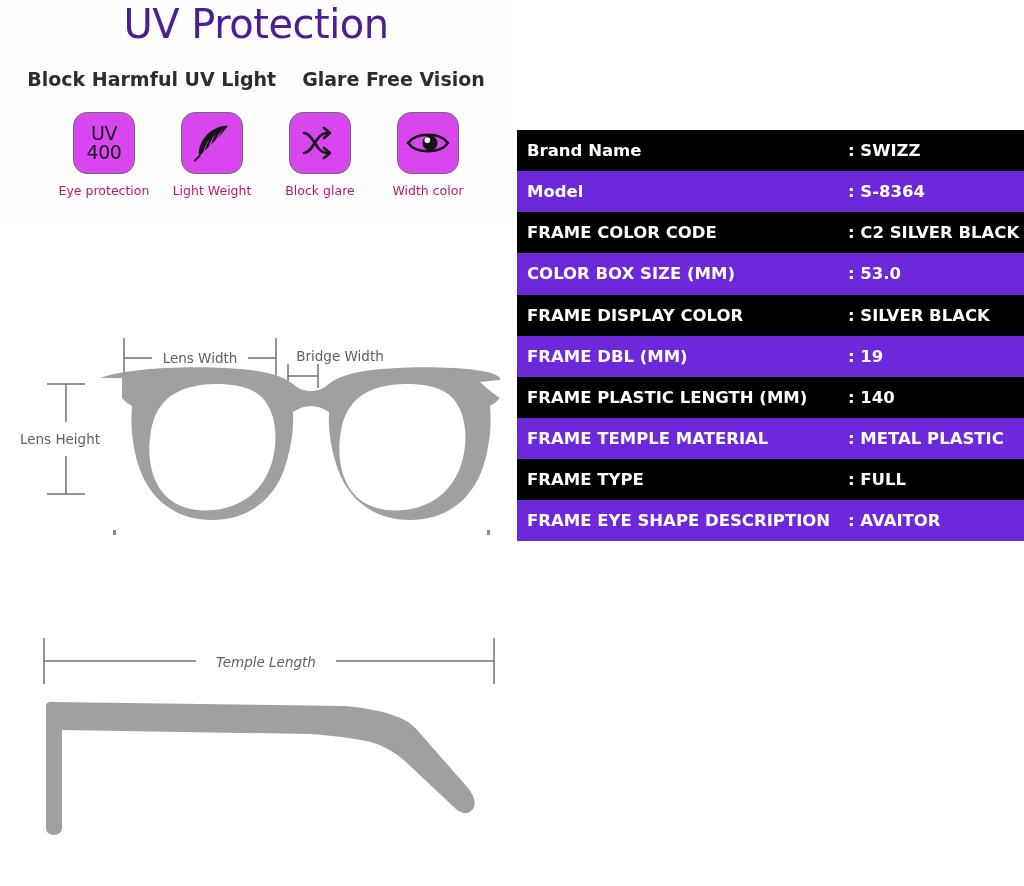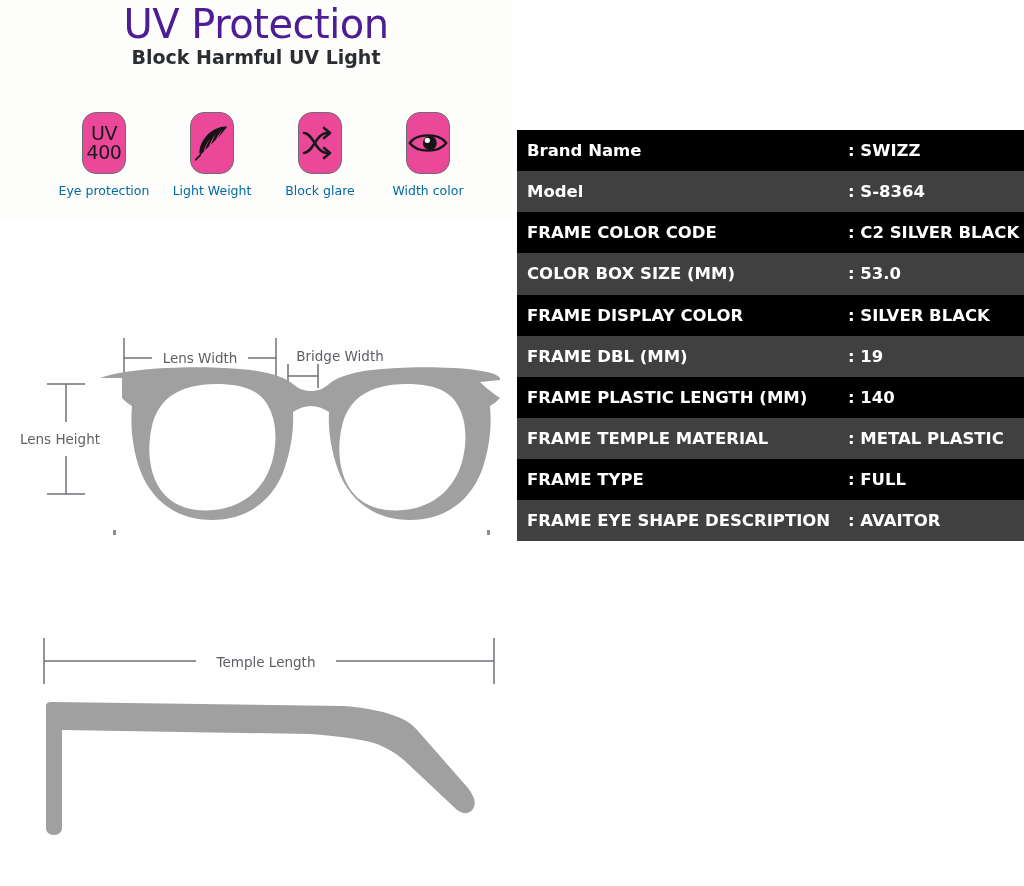--- a/index.html
+++ b/index.html
@@ -42,21 +42,21 @@
     text-align: center;
     font-size: 40px;
     font-weight: 400;
     color: #4c1d95;
     letter-spacing: -0.5px;
     font-family: "DejaVu Sans", sans-serif;
   }
   #uv-subtitle-row {
     position: absolute;
     left: 0;
-    top: 46px;
+    top: 68px;
     width: 512px;
     display: flex;
     justify-content: center;
     gap: 26px;
     font-size: 19px;
     font-weight: bold;
     color: #2a2d31;
     font-family: "DejaVu Sans", sans-serif;
   }
 
@@ -68,34 +68,34 @@
     display: flex;
     justify-content: space-between;
   }
   .icon-cell {
     width: 96px;
     display: flex;
     flex-direction: column;
     align-items: center;
   }
   .icon-box {
-    width: 44px;
+    width: 62px;
     height: 62px;
     border: 1.6px solid #6b6f73;
     border-radius: 14px;
     display: flex;
     align-items: center;
     justify-content: center;
-    background: #ec4899;
+    background: #d946ef;
     box-sizing: border-box;
   }
   .icon-caption {
     margin-top: 9px;
     font-size: 12.5px;
-    color: #0369a1;
+    color: #be185d;
     font-family: "DejaVu Sans", sans-serif;
     white-space: nowrap;
   }
   .uv400-text {
     font-family: "DejaVu Sans", sans-serif;
     font-size: 19px;
     line-height: 19px;
     color: #18191b;
     text-align: center;
     letter-spacing: -0.5px;
@@ -108,20 +108,21 @@
     top: 322px;
     width: 512px;
     height: 240px;
   }
   #temple-diagram {
     position: absolute;
     left: 0;
     top: 620px;
     width: 512px;
     height: 250px;
+    font-style: italic;
   }
   .dim-label {
     font-family: "DejaVu Sans", sans-serif;
     font-size: 13.5px;
     fill: #5d6166;
   }
 
   
   #spec-table {
     position: absolute;
@@ -136,33 +137,34 @@
     font-size: 16.5px;
     font-weight: bold;
     color: #ffffff;
     font-family: "DejaVu Sans", sans-serif;
     vertical-align: middle;
     line-height: 1.16;
   }
   #spec-table td.key { width: 321px; }
   #spec-table td.val { width: 186px; padding-left: 0; }
   tr.row-dark  td { background: #000000; }
-  tr.row-light td { background: #404040; }
+  tr.row-light td { background: #6d28d9; }
 </style>
 </head>
 <body>
 
 <div id="left-panel">
 
   <div id="uv-block">
 
     <div id="uv-title">UV Protection</div>
 
     <div id="uv-subtitle-row">
       <span>Block Harmful UV Light</span>
+      <span>Glare Free Vision</span>
     </div>
 
     <div id="icon-row">
 
       <div class="icon-cell">
         <div class="icon-box">
           <div class="uv400-text">
             <div>UV</div>
             <div>400</div>
           </div>

